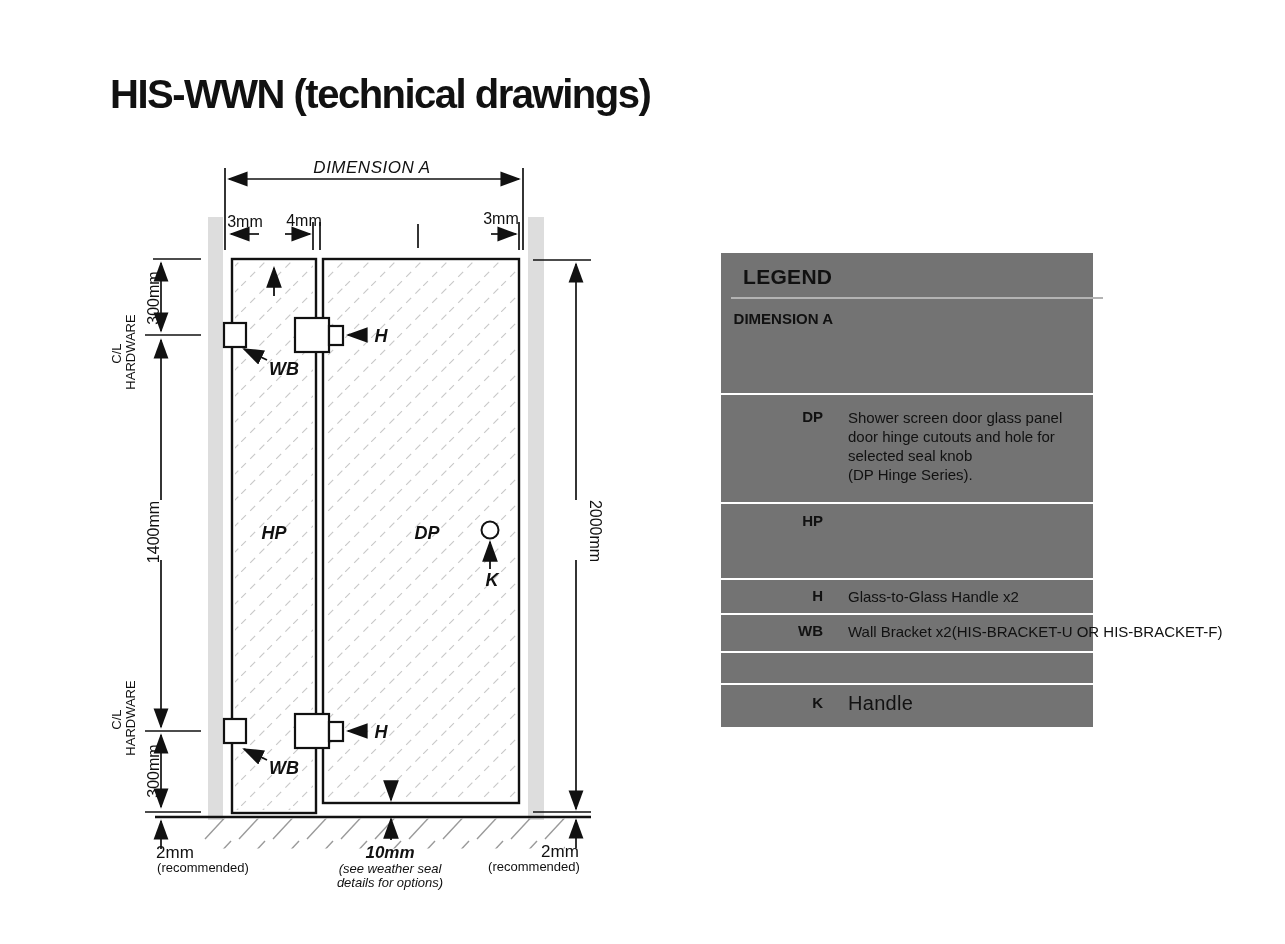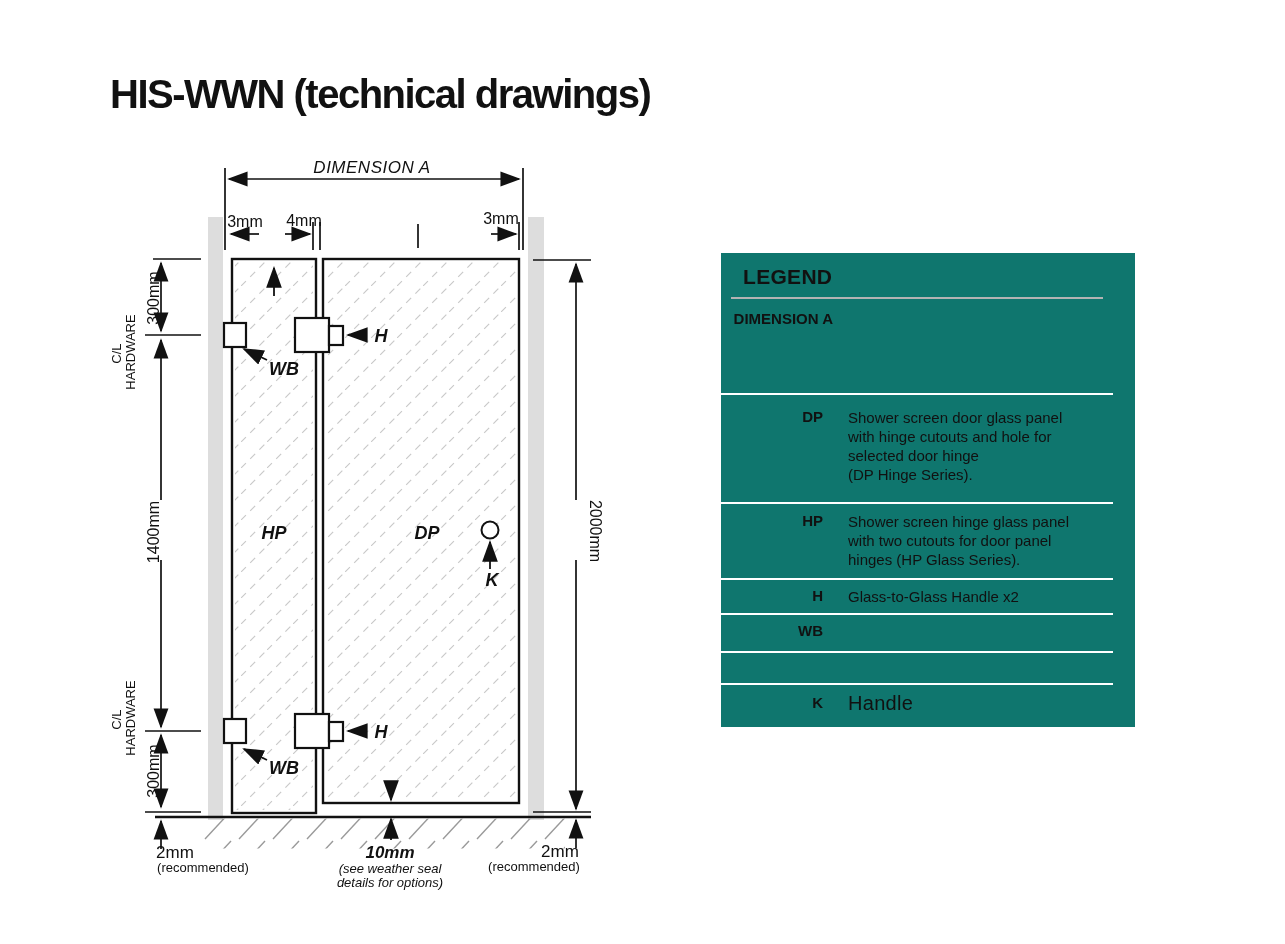--- a/index.html
+++ b/index.html
@@ -12,21 +12,21 @@
   
   text{font-family:"Liberation Sans",sans-serif;fill:#111;}
   .t16{font-size:16px;}
   .t13{font-size:13px;}
   .t17{font-size:17px;}
   .ital{font-style:italic;}
   .lbl{font-size:18px;font-weight:bold;font-style:italic;}
   .dim-a{font-size:17px;font-style:italic;letter-spacing:.5px;}
 
   
-  #legend{position:absolute;left:688px;top:253px;width:414px;height:474px;background:#0f766e;}
+  #legend{position:absolute;left:688px;top:253px;width:372px;height:474px;background:#737373;}
   #legend-header{height:42px;padding:12px 0 0 22px;font-size:21px;font-weight:bold;
                  letter-spacing:.3px;box-sizing:border-box;}
   .lrow{position:absolute;left:0;width:392px;display:flex;box-sizing:border-box;
         border-top:2px solid #fff;}
   .lrow.first{border-top:2px solid #b3b3b3;margin-left:10px;width:372px;padding-left:0;}
   .lrow .term{width:127px;min-width:127px;text-align:right;font-weight:bold;font-size:15px;
               padding-right:25px;box-sizing:border-box;}
   .lrow.first .term{width:117px;min-width:117px;padding-right:15px;}
   .lrow .desc{font-size:15px;line-height:19px;}
   .lrow .desc div{white-space:nowrap;}
@@ -181,44 +181,42 @@
     <div id="legend-header">LEGEND</div>
 
     <div class="lrow first" style="top:44px;height:96px;padding-top:11px;">
       <div class="term">DIMENSION A</div>
     </div>
 
     <div class="lrow" style="top:140px;height:109px;padding-top:13px;">
       <div class="term">DP</div>
       <div class="desc">
         <div>Shower screen door glass panel</div>
-        <div>with hinge cutouts and hole for</div>
-        <div>selected door hinge</div>
+        <div>door hinge cutouts and hole for</div>
+        <div>selected seal knob</div>
         <div>(DP Hinge Series).</div>
       </div>
     </div>
 
     <div class="lrow" style="top:249px;height:76px;padding-top:8px;">
       <div class="term">HP</div>
-      <div class="desc">
-        <div>Shower screen hinge glass panel</div>
-        <div>with two cutouts for door panel</div>
-        <div>hinges (HP Glass Series).</div>
-      </div>
     </div>
 
     <div class="lrow" style="top:325px;height:35px;padding-top:7px;">
       <div class="term">H</div>
       <div class="desc">
         <div>Glass-to-Glass Handle x2</div>
       </div>
     </div>
 
     <div class="lrow" style="top:360px;height:38px;padding-top:7px;">
       <div class="term">WB</div>
+      <div class="desc">
+        <div>Wall Bracket x2(HIS-BRACKET-U OR HIS-BRACKET-F)</div>
+      </div>
     </div>
 
     <div class="lrow" style="top:398px;height:32px;"></div>
 
     <div class="lrow krow" style="top:430px;height:44px;padding-top:9px;">
       <div class="term">K</div>
       <div class="desc">
         <div>Handle</div>
       </div>
     </div>

